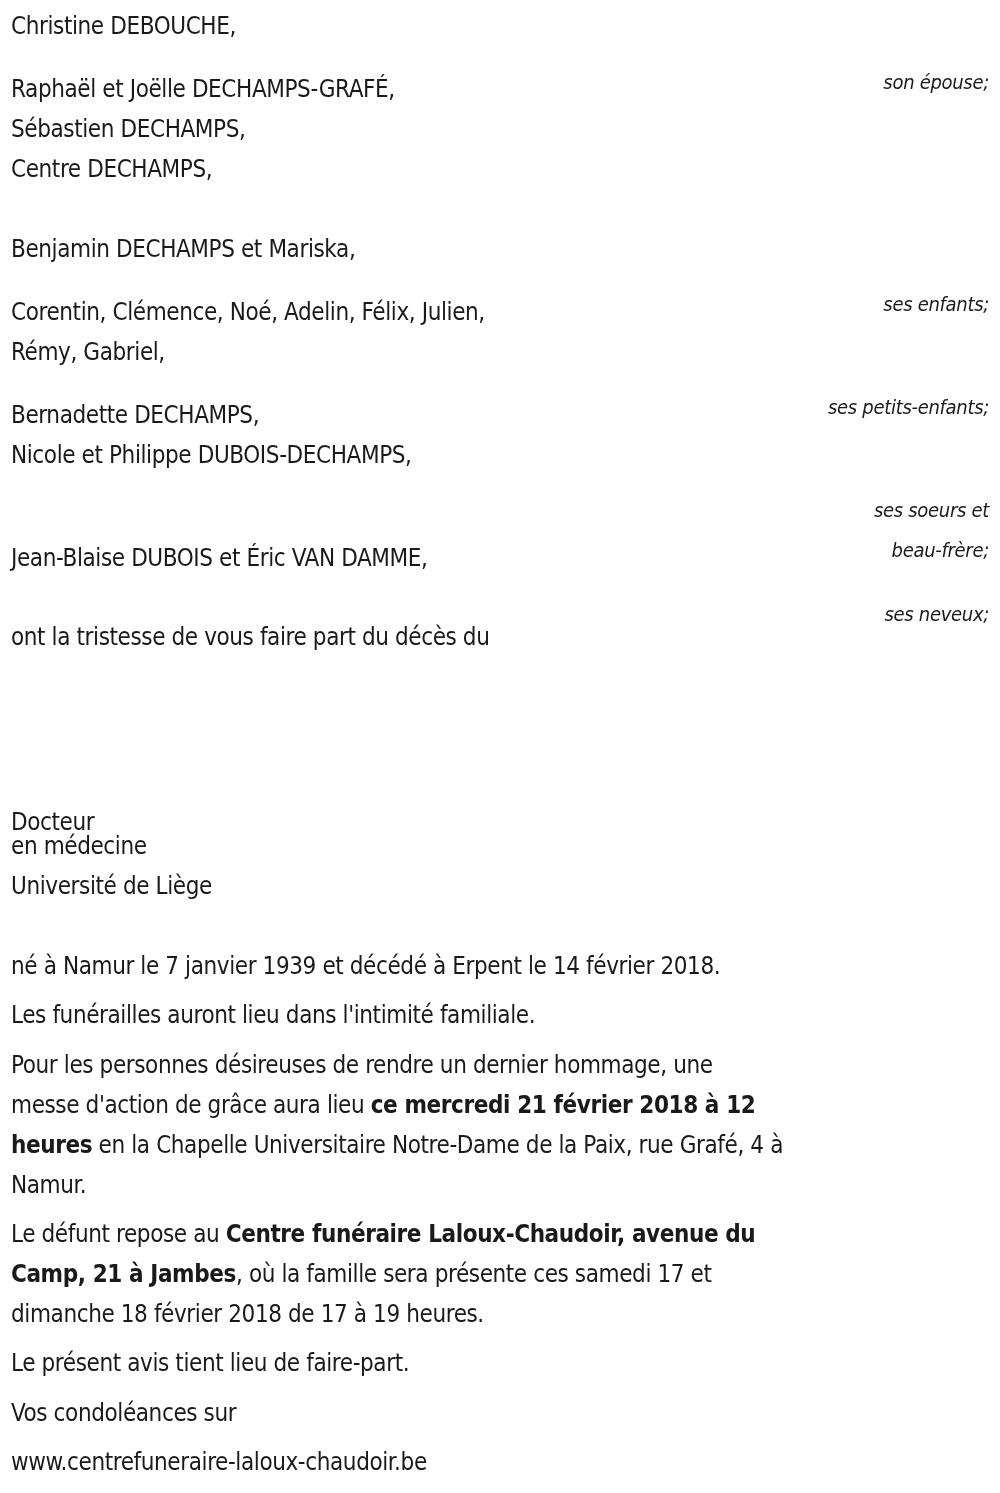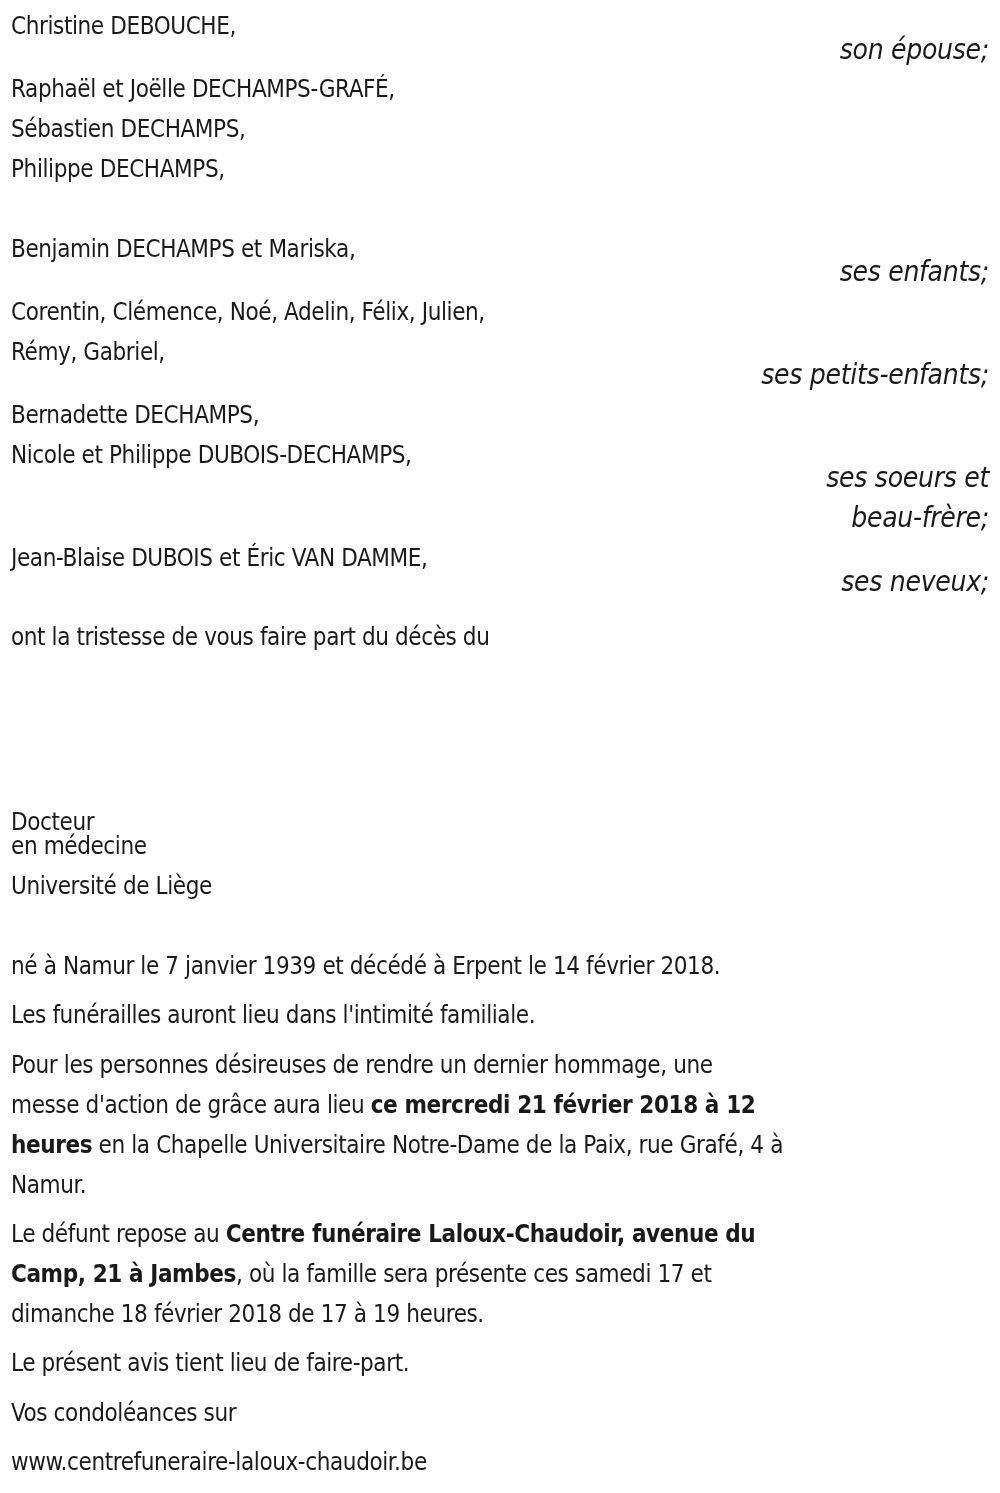--- a/index.html
+++ b/index.html
@@ -21,24 +21,25 @@
       font-size: 24px;
       line-height: 30px;
       letter-spacing: -0.4px;
       transform-origin: left top;
     }
     .role {
       position: absolute;
       right: 11px;
       white-space: nowrap;
       font-style: italic;
-      font-size: 28px;
+      font-size: 20px;
       line-height: 30px;
       text-align: right;
       letter-spacing: -0.3px;
+      margin-top: 32px;
     }
     .deceased {
       position: absolute;
       left: 11px;
       top: 697px;
       font-weight: bold;
       font-size: 34px;
       line-height: 44px;
       letter-spacing: -0.6px;
       white-space: nowrap;
@@ -48,21 +49,21 @@
 </head>
 <body>
 
 <div class="page">
 
   <div class="line" style="top:11px">Christine DEBOUCHE,</div>
   <div class="role" style="top:35px">son épouse;</div>
 
   <div class="line" style="top:74px">Raphaël et Joëlle DECHAMPS-GRAFÉ,</div>
   <div class="line" style="top:114px">Sébastien DECHAMPS,</div>
-  <div class="line" style="top:154px">Philippe DECHAMPS,</div>
+  <div class="line" style="top:154px">Centre DECHAMPS,</div>
   <div class="line" style="top:234px">Benjamin DECHAMPS et Mariska,</div>
   <div class="role" style="top:257px">ses enfants;</div>
 
   <div class="line" style="top:297px">Corentin, Clémence, Noé, Adelin, Félix, Julien,</div>
   <div class="line" style="top:337px">Rémy, Gabriel,</div>
   <div class="role" style="top:360px">ses petits-enfants;</div>
 
   <div class="line" style="top:400px">Bernadette DECHAMPS,</div>
   <div class="line" style="top:440px">Nicole et Philippe DUBOIS-DECHAMPS,</div>
   <div class="role" style="top:463px">ses soeurs et</div>

